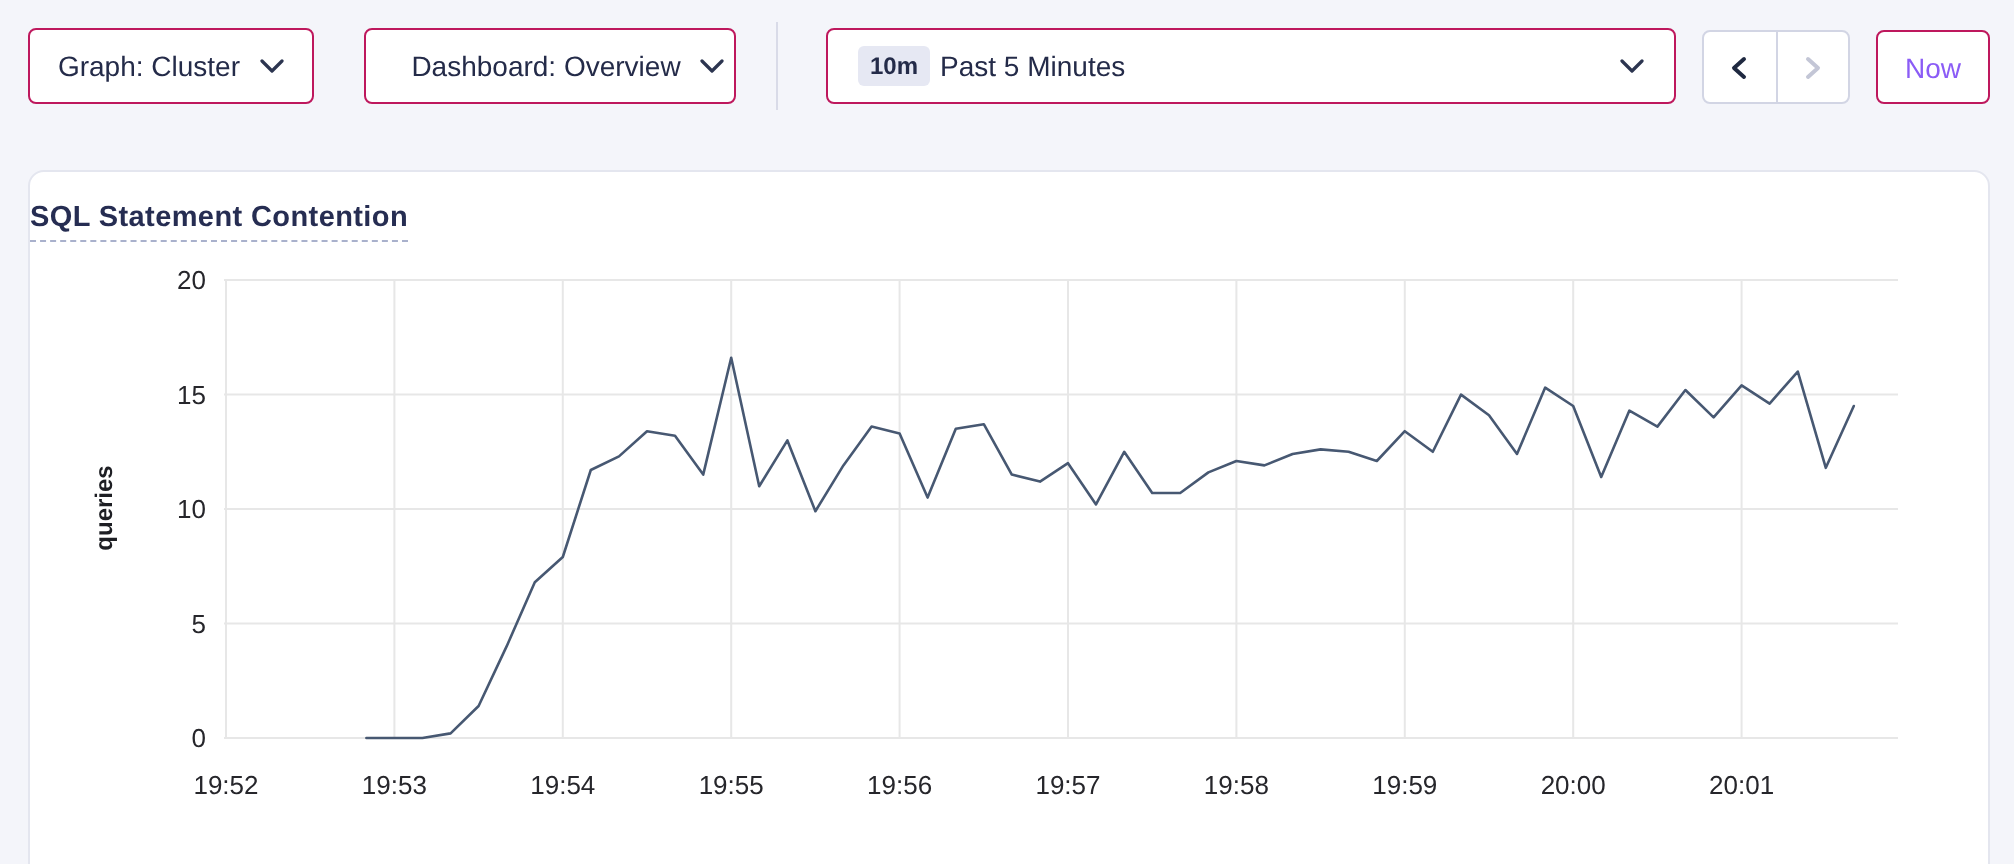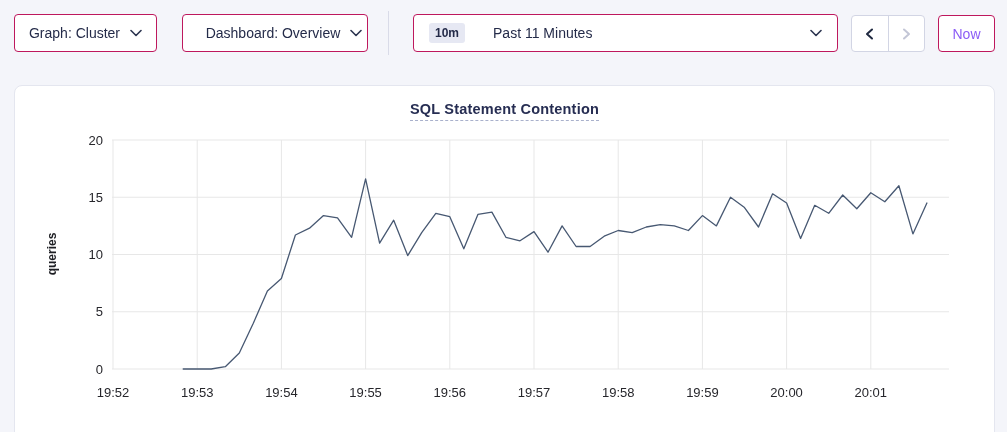--- a/index.html
+++ b/index.html
@@ -26,21 +26,21 @@
   }
   #btn-graph    { left: 14px;  top: 14px; width: 143px; height: 38px; }
   #btn-dashboard{ left: 182px; top: 14px; width: 186px; height: 38px; padding-left: 18px; }
   .toolbar-divider {
     position: absolute; left: 388px; top: 11px;
     width: 1px; height: 44px; background: #d9dbe8;
   }
   #time-picker {
     left: 413px; top: 14px; width: 425px; height: 38px;
     justify-content: flex-start;
-    padding: 0 15px; gap: 28px;
+    padding: 0 15px; gap: 5px;
   }
   #time-picker .chevron { margin-left: auto; }
   .badge {
     background: #e6e8f3;
     border-radius: 3px;
     font-size: 12px;
     font-weight: bold;
     padding: 3px 6px;
     color: #242b49;
   }
@@ -66,21 +66,20 @@
     position: absolute;
     left: 14px; top: 85px;
     width: 981px; height: 360px;
     background: #ffffff;
     border: 1px solid #e4e6ef;
     border-radius: 8px;
     box-sizing: border-box;
   }
   .chart-title-wrap {
     position: absolute; left: 0; top: 14px; width: 100%;
-    text-align: center;
   }
   .chart-title {
     display: inline-block;
     font-size: 14.5px;
     font-weight: bold;
     color: #262d52;
     border-bottom: 1px dashed #a9b1cc;
     padding-bottom: 3px;
     letter-spacing: 0.2px;
     cursor: help;
@@ -101,21 +100,21 @@
   <span>Dashboard: Overview</span>
   <svg class="chevron" width="12" height="8" viewBox="0 0 12 8">
     <polyline points="1,1.5 6,6.5 11,1.5" fill="none" stroke="#2c3550" stroke-width="1.6" stroke-linecap="round" stroke-linejoin="round"></polyline>
   </svg>
 </div>
 
 <div class="toolbar-divider"></div>
 
 <div class="btn" id="time-picker">
   <span class="badge">10m</span>
-  <span>Past 11 Minutes</span>
+  <span>Past 5 Minutes</span>
   <svg class="chevron" width="12" height="8" viewBox="0 0 12 8">
     <polyline points="1,1.5 6,6.5 11,1.5" fill="none" stroke="#2c3550" stroke-width="1.6" stroke-linecap="round" stroke-linejoin="round"></polyline>
   </svg>
 </div>
 
 <div id="arrow-group">
   <div class="arrow-half">
     <svg width="14" height="14" viewBox="0 0 14 14">
       <polyline points="9,2.5 4,7 9,11.5" fill="none" stroke="#1f2940" stroke-width="2" stroke-linecap="round" stroke-linejoin="round"></polyline>
     </svg>

